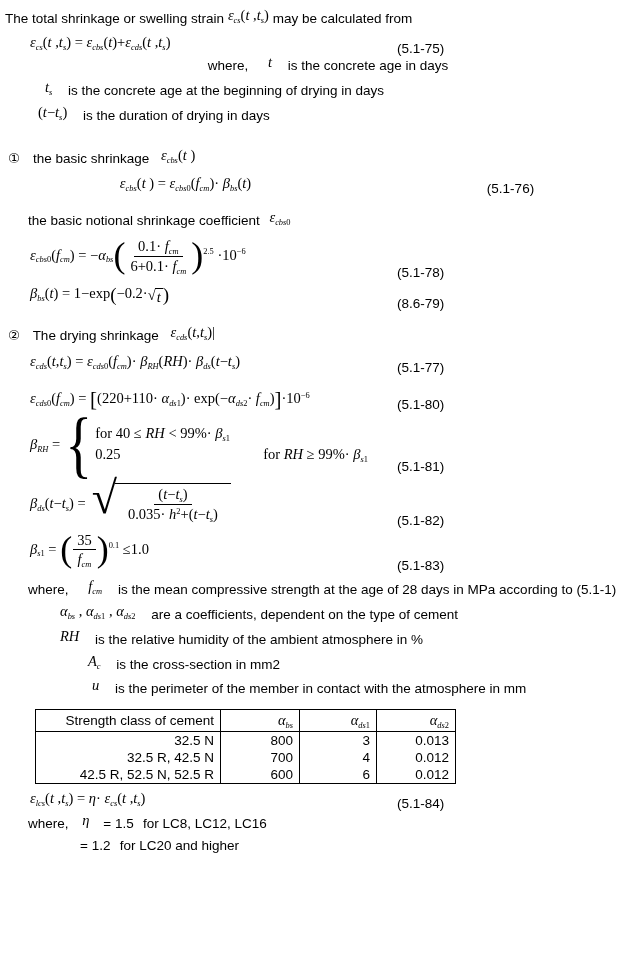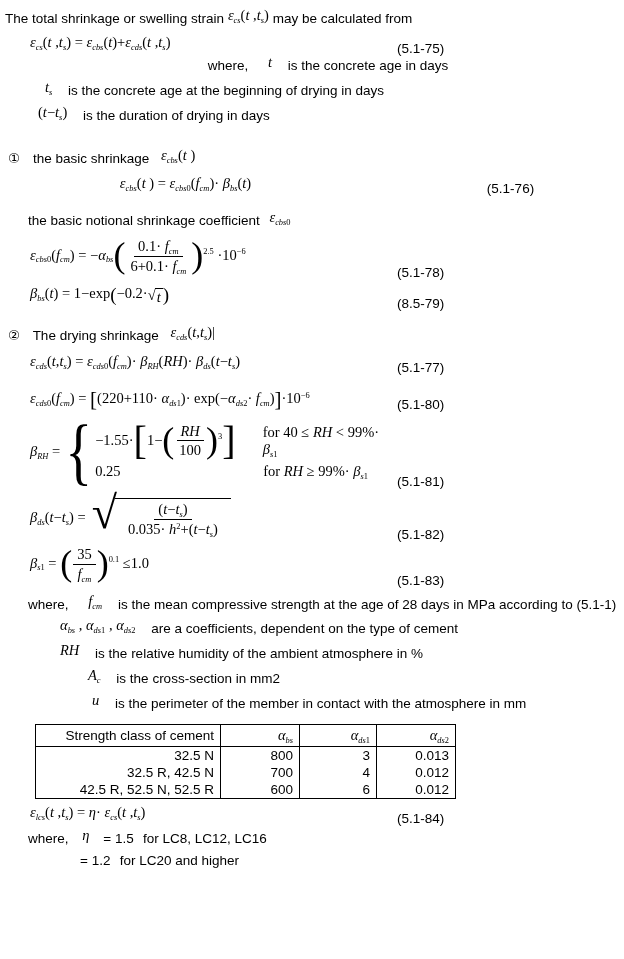--- a/index.html
+++ b/index.html
@@ -135,21 +135,21 @@
           <span class="de">6+0.1· <i>f</i><sub><i>cm</i></sub></span>
         </span><span class="bk bp2">)</span><sup>2.5</sup> ·10<sup>−6</sup></span>
     <span class="eqnum">(5.1-78)</span>
   </div>
 
   <div class="eqrow m79">
     <span class="eqmath math"><i>β</i><sub><i>bs</i></sub>(<i>t</i>) = 1−exp<span class="bk bp1">(</span>−0.2·<span class="rad">
           <span class="rs">√</span>
           <span class="rb"><i>t</i></span>
         </span><span class="bk bp1">)</span></span>
-    <span class="eqnum">(8.5-79)</span>
+    <span class="eqnum">(8.6-79)</span>
   </div>
 
   <p class="sec msec2">
     <span class="marker">②</span>
     <span>The drying shrinkage</span>
     <span class="math mr" style="margin-left:8px;"><i>ε</i><sub><i>cds</i></sub>(<i>t</i>,<i>t</i><sub><i>s</i></sub>)|</span>
   </p>
 
   <div class="eqrow m77">
     <span class="eqmath math"><i>ε</i><sub><i>cds</i></sub>(<i>t</i>,<i>t</i><sub><i>s</i></sub>) = <i>ε</i><sub><i>cds</i>0</sub>(<i>f</i><sub><i>cm</i></sub>)· <i>β</i><sub><i>RH</i></sub>(<i>RH</i>)· <i>β</i><sub><i>ds</i></sub>(<i>t</i>−<i>t</i><sub><i>s</i></sub>)</span>
@@ -161,24 +161,20 @@
     <span class="eqnum">(5.1-80)</span>
   </div>
 
   <div class="eqrow m81">
     <div class="eqmath">
       <div class="cases">
         <span class="math clhs"><i>β</i><sub><i>RH</i></sub> =</span>
         <span class="cbrace">{</span>
         <div>
           <div class="crow">
-            <span class="math cexpr">−1.55·<span class="bk sb2">[</span>1−<span class="bk bp2">(</span><span class="fr">
-                  <span class="nu"><i>RH</i></span>
-                  <span class="de">100</span>
-                </span><span class="bk bp2">)</span><sup>3</sup><span class="bk sb2">]</span></span>
             <span class="math">for 40 ≤ <i>RH</i> &lt; 99%· <i>β</i><sub><i>s</i>1</sub></span>
           </div>
           <div class="crow">
             <span class="math cexpr">0.25</span>
             <span class="math">for <i>RH</i> ≥ 99%· <i>β</i><sub><i>s</i>1</sub></span>
           </div>
         </div>
       </div>
     </div>
     <span class="eqnum">(5.1-81)</span>

